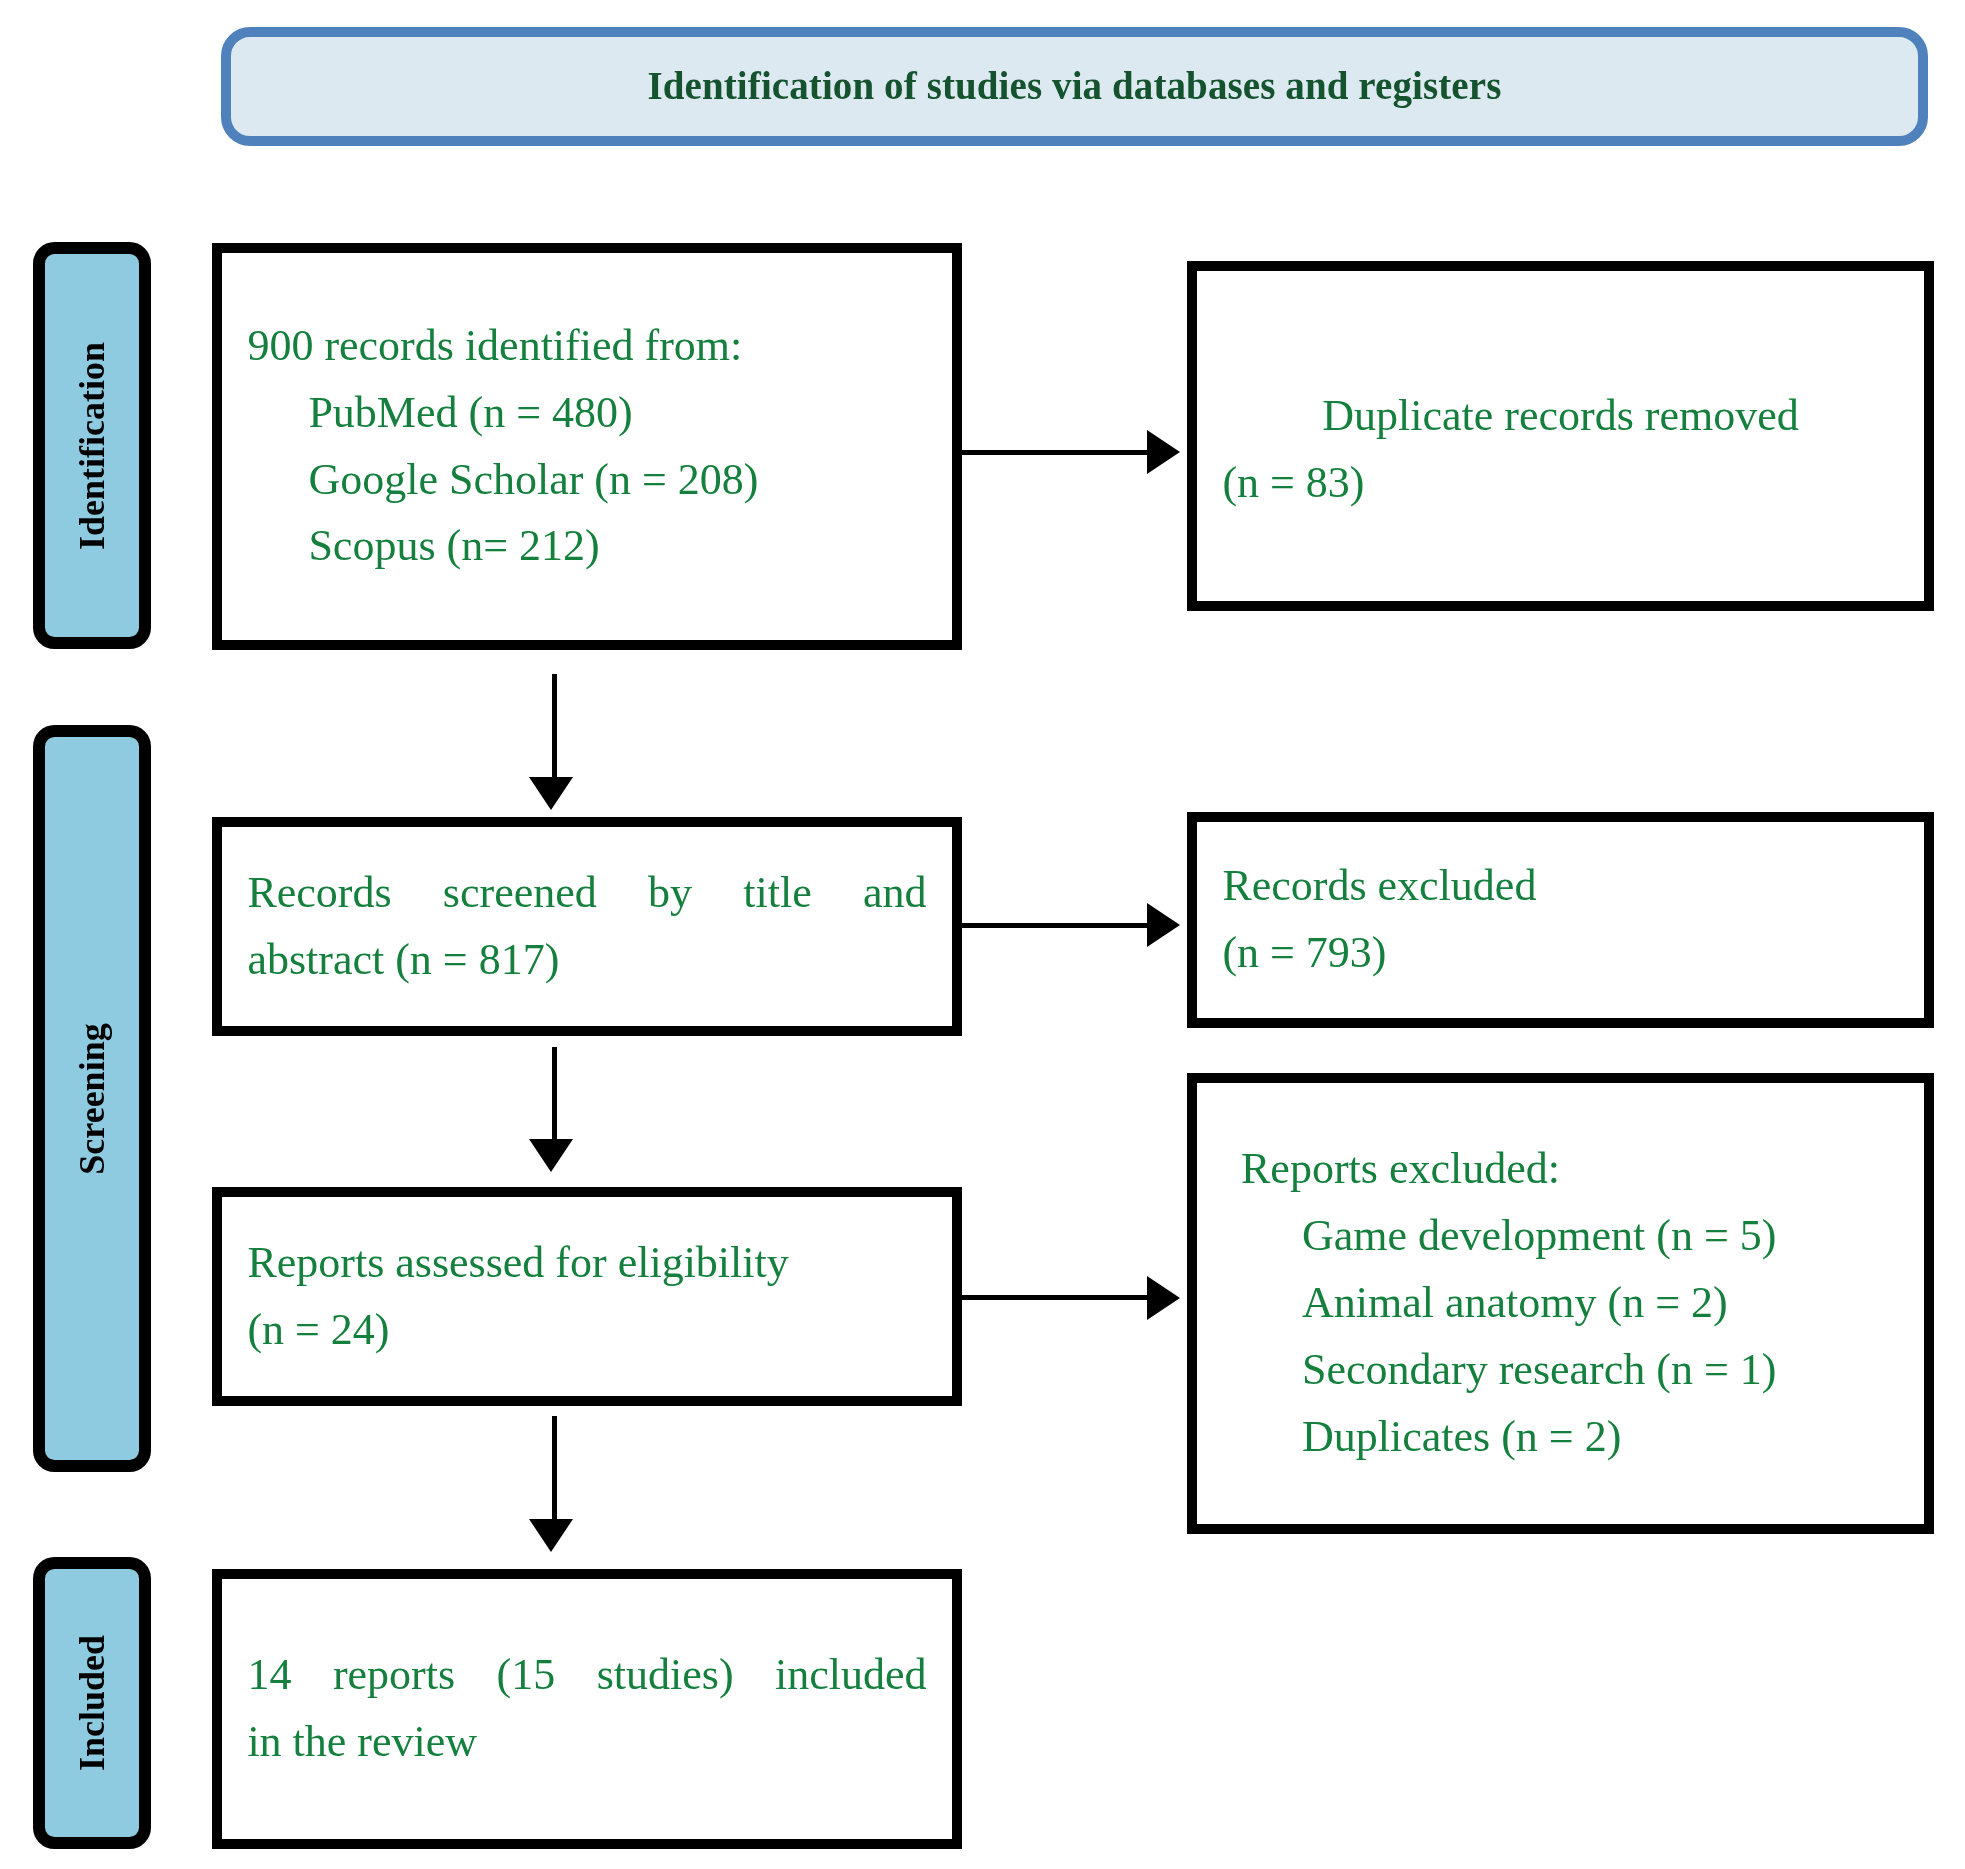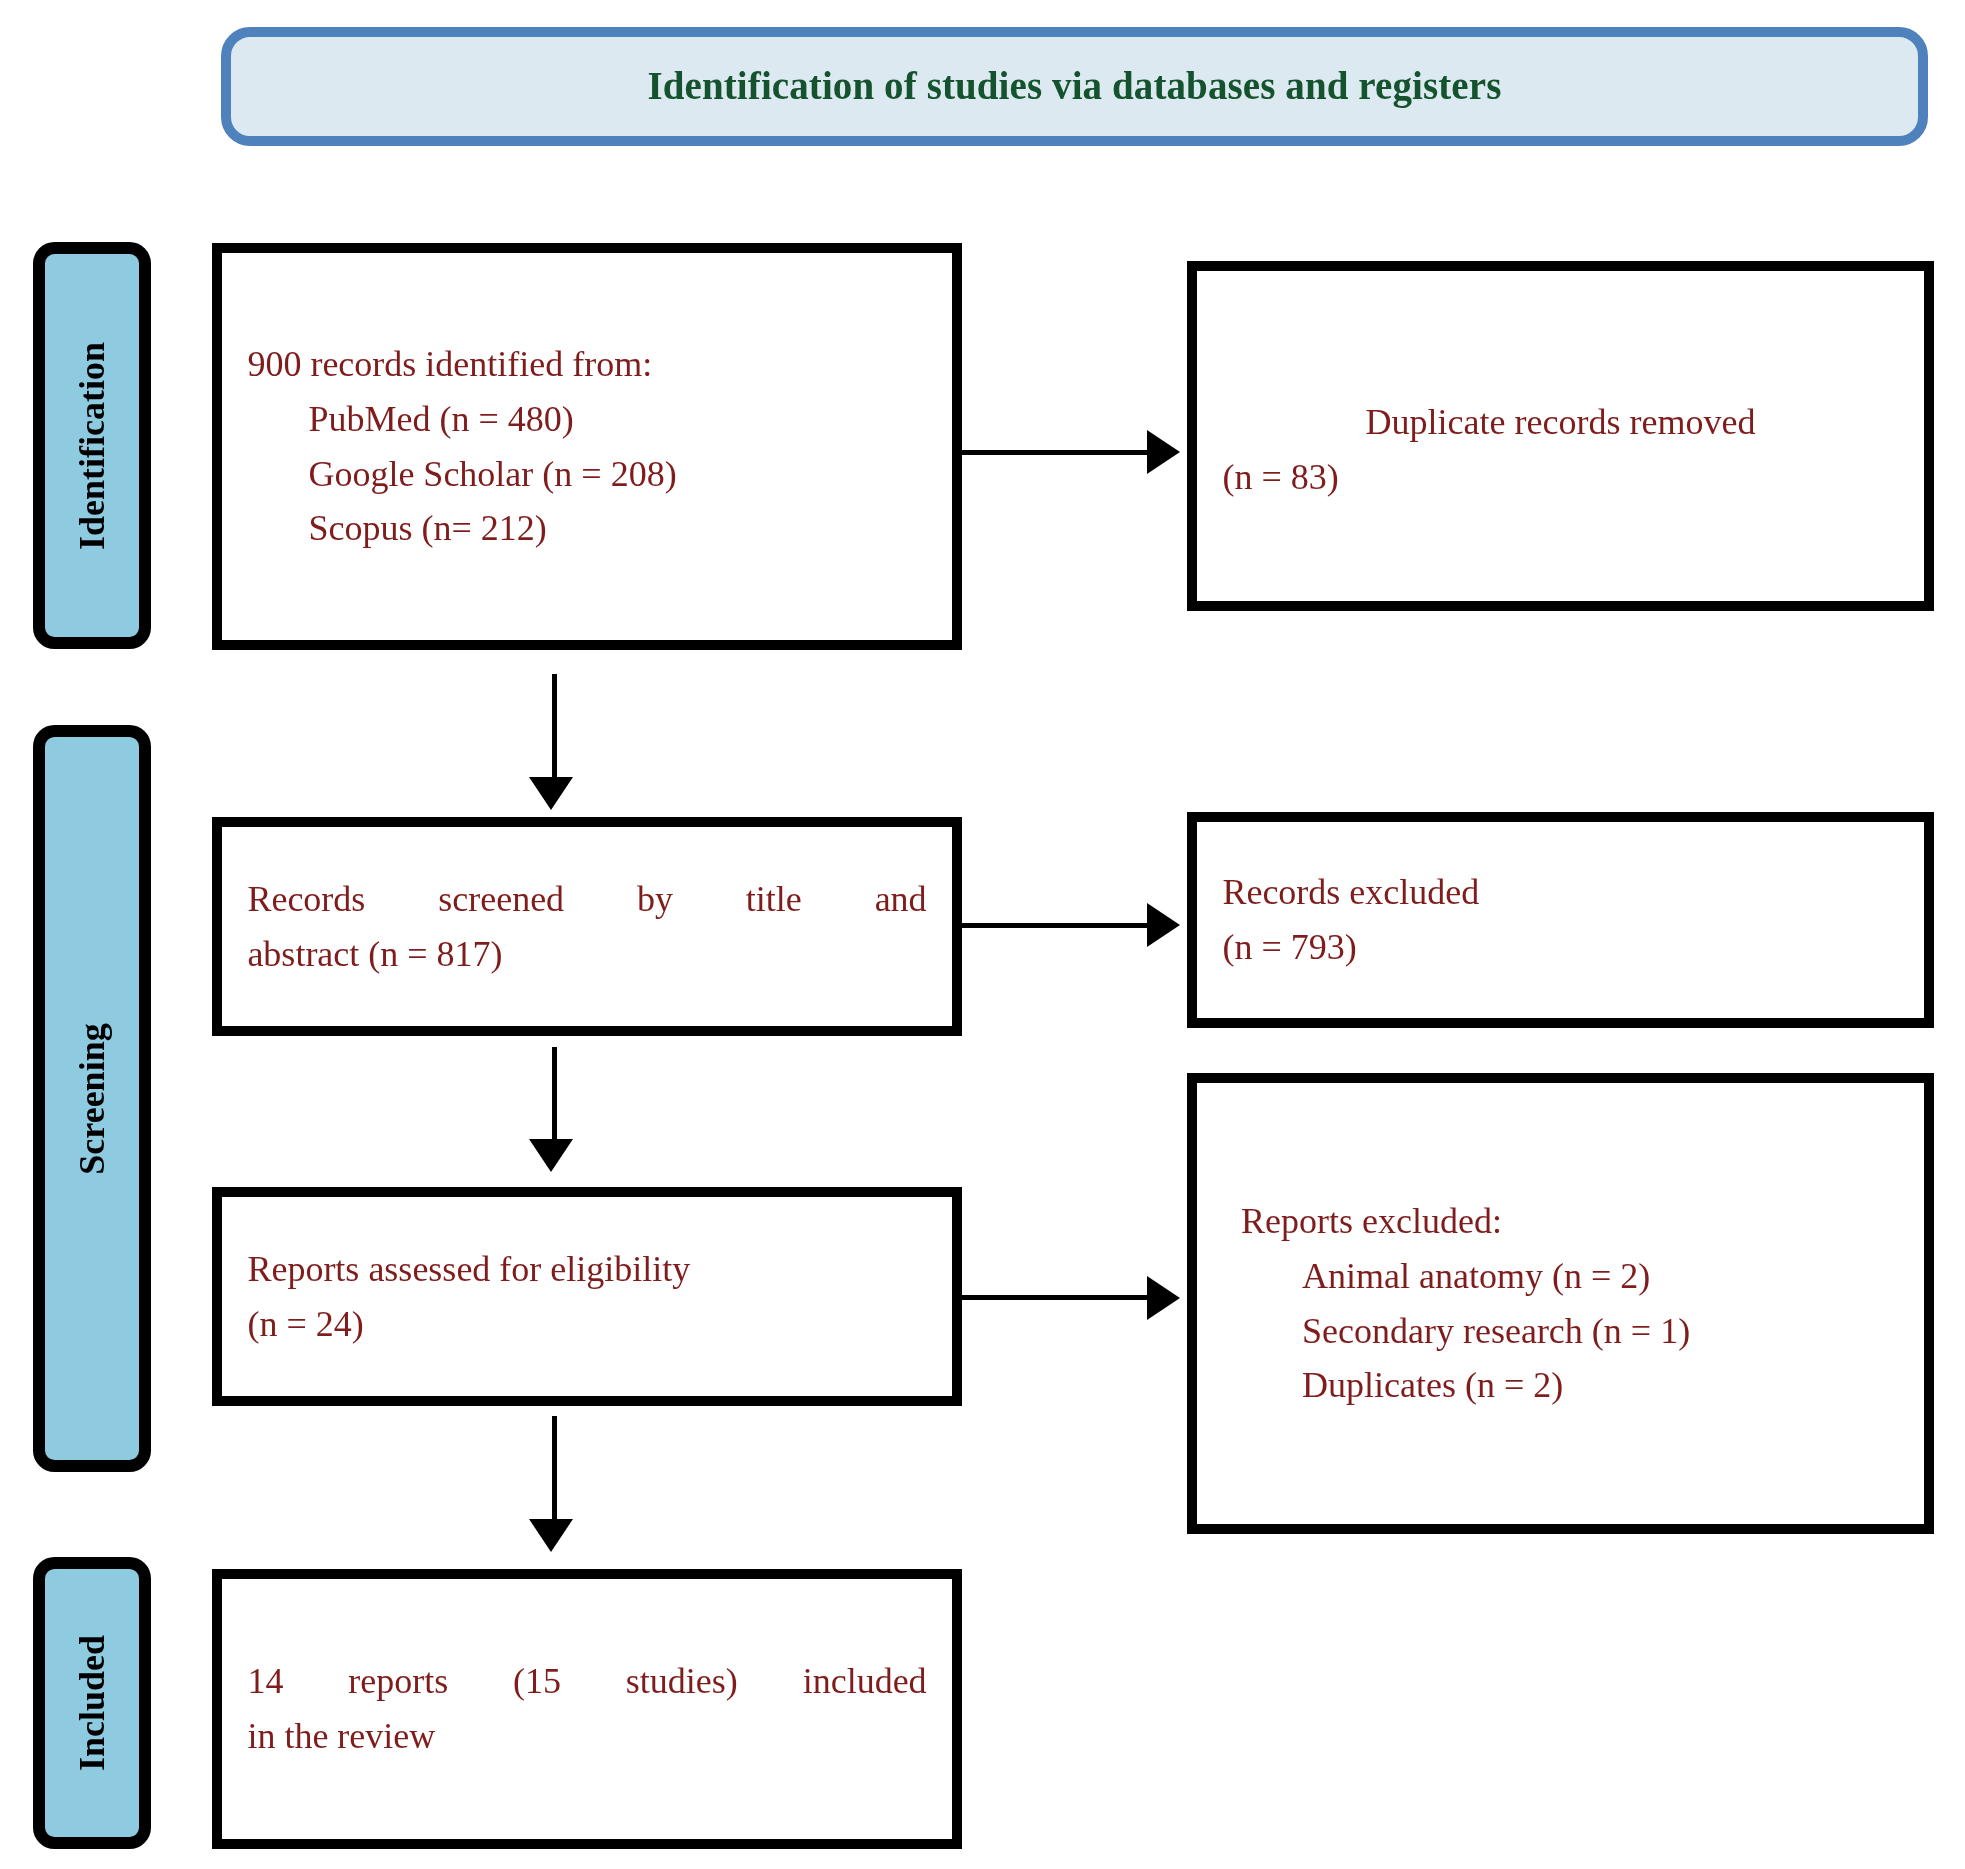--- a/index.html
+++ b/index.html
@@ -68,23 +68,23 @@
   
   .box {
     position: absolute;
     background: #ffffff;
     border: 10.8px solid #000000;
     box-sizing: border-box;
     padding: 19px 25.4px;
   }
   .box p {
     margin: 0;
-    font-size: 36px;
+    font-size: 44px;
     line-height: 1.52;
-    color: #7f1d1d;
+    color: #15803d;
   }
   .box p.indent { padding-left: 61px; }
   .box p.justify {
     text-align: justify;
     text-align-last: justify;
   }
   .box p.center { text-align: center; margin-top: 28px; }
 
   #box-identified      { left: 212px;  top: 243px;  width: 750px; height: 407px; display: flex; flex-direction: column; justify-content: center; }
   #box-duplicates      { left: 1187px; top: 261px;  width: 747px; height: 350px; display: flex; flex-direction: column; justify-content: center; }
@@ -181,20 +181,21 @@
     <p>(n = 793)</p>
   </div>
 
   <div class="box" id="box-eligibility">
     <p>Reports assessed for eligibility</p>
     <p>(n = 24)</p>
   </div>
 
   <div class="box" id="box-rep-excluded">
     <p>Reports excluded:</p>
+    <p class="indent">Game development (n = 5)</p>
     <p class="indent">Animal anatomy (n = 2)</p>
     <p class="indent">Secondary research (n = 1)</p>
     <p class="indent">Duplicates (n = 2)</p>
   </div>
 
   <div class="box" id="box-included">
     <p class="justify">14 reports (15 studies) included</p>
     <p>in the review</p>
   </div>
 

